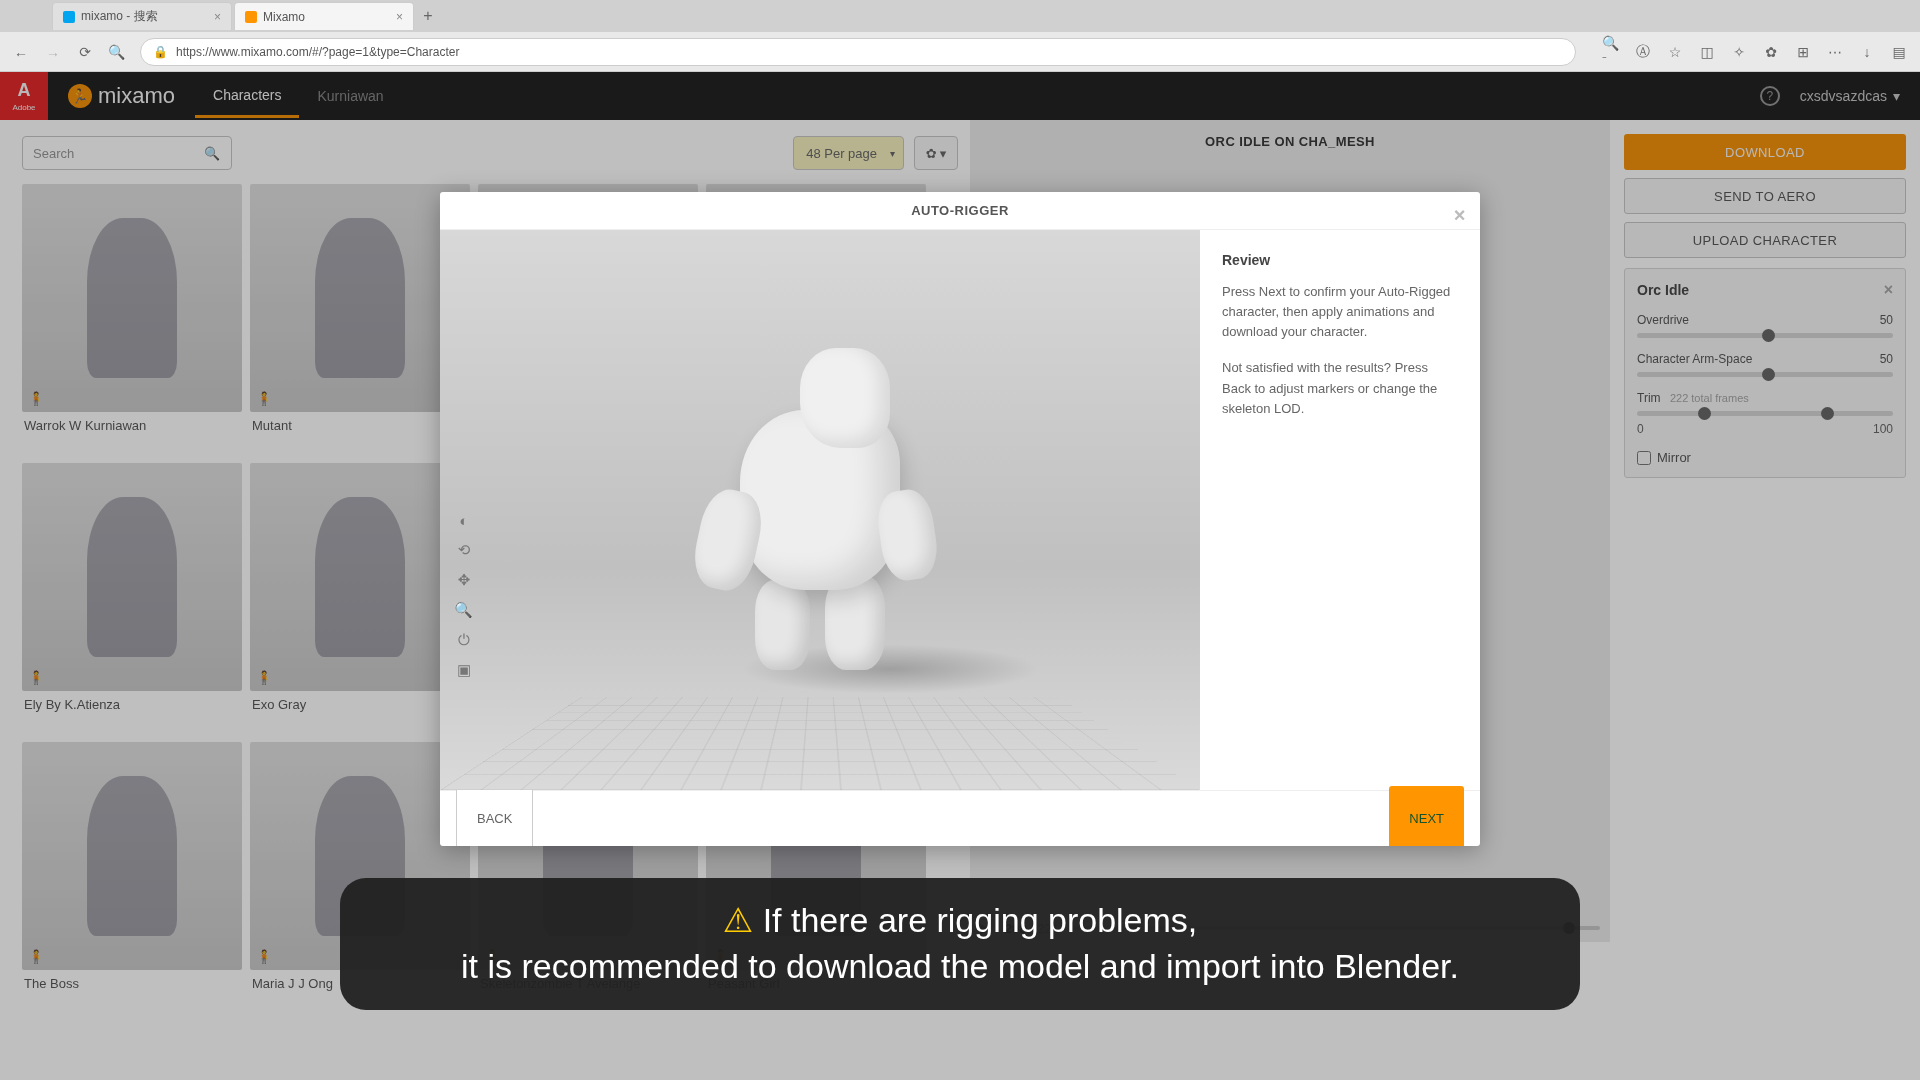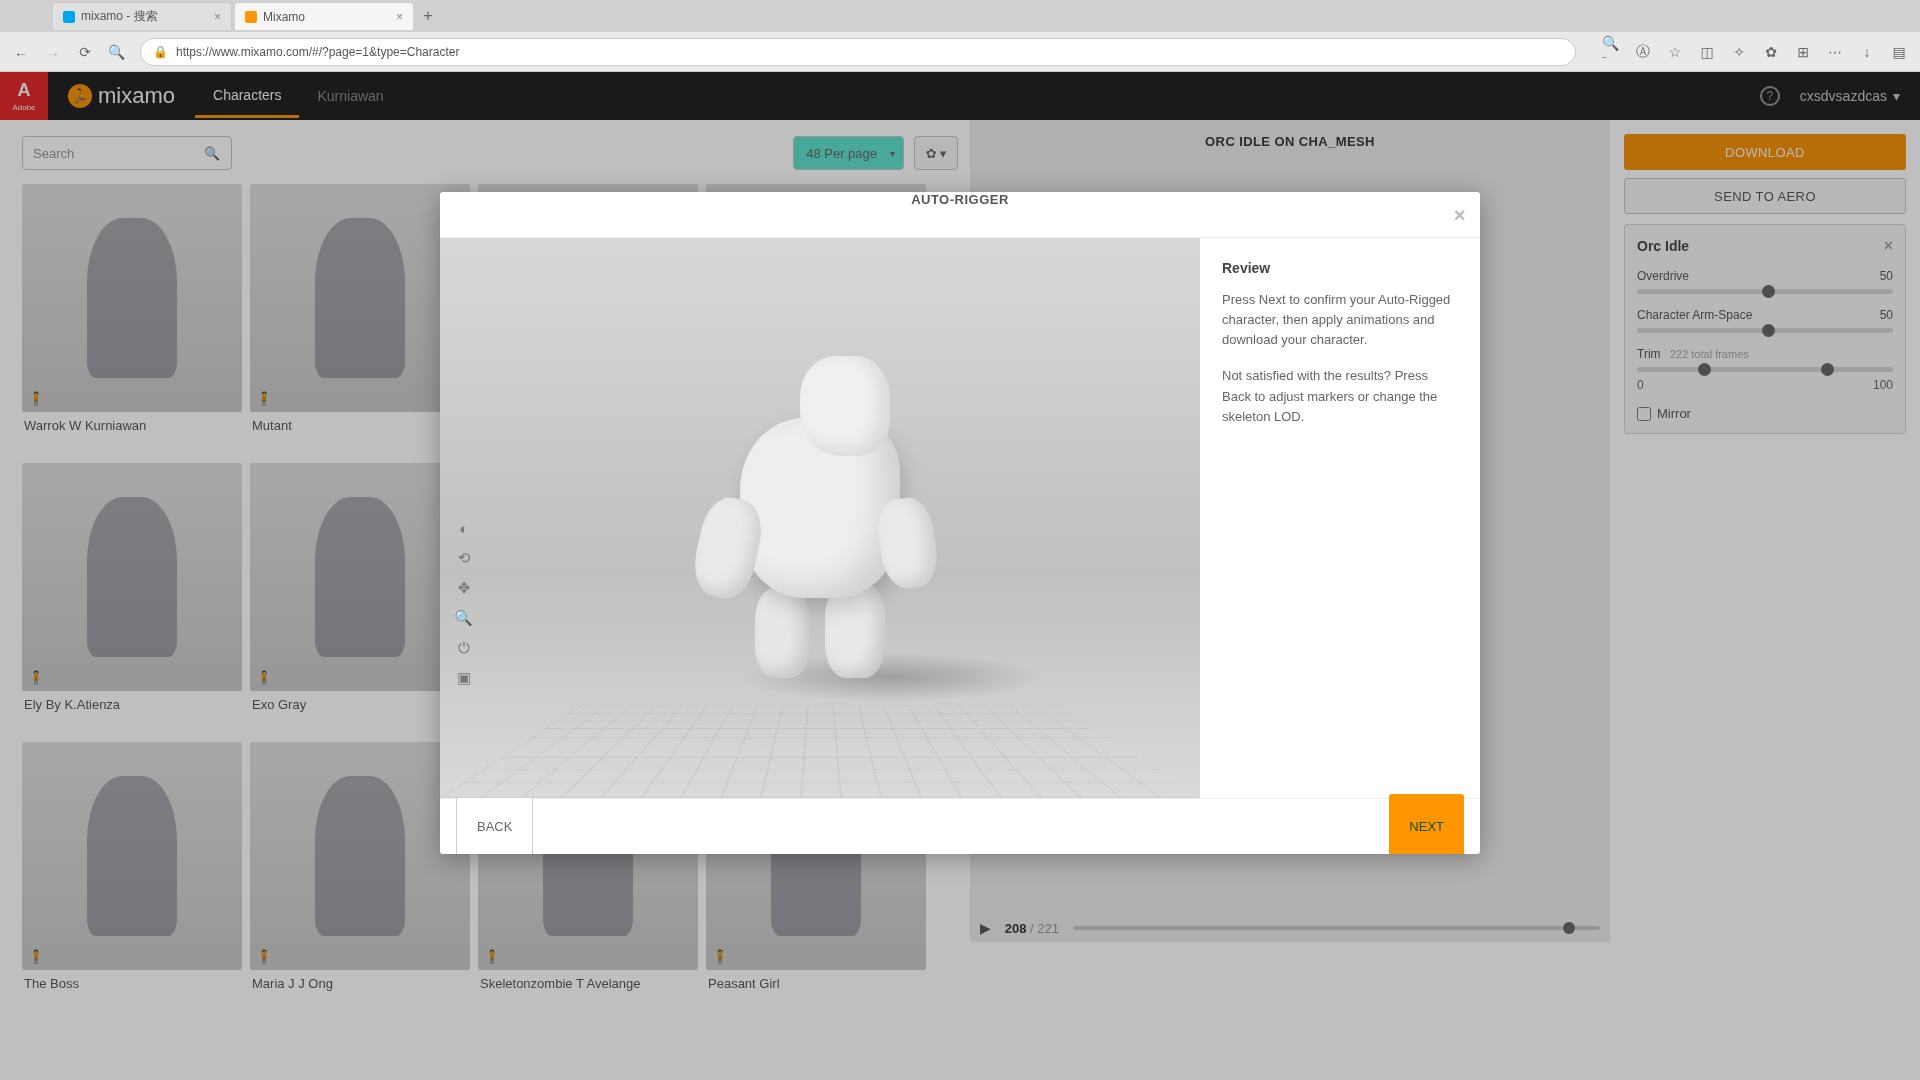--- a/index.html
+++ b/index.html
@@ -34,21 +34,21 @@
 .help-icon { width: 20px; height: 20px; border: 2px solid #999; border-radius: 50%; display: flex; align-items: center; justify-content: center; color: #999; font-size: 12px; }
 .user-drop { display: flex; align-items: center; gap: 6px; font-size: 14px; color: #ccc; }
 
 
 .main { display: flex; height: 822px; }
 .left-panel { width: 970px; padding: 16px 12px; }
 .toolbar { display: flex; gap: 10px; margin-bottom: 14px; padding-left: 10px; }
 .search-box { width: 210px; height: 34px; border: 1px solid #ccc; border-radius: 4px; display: flex; align-items: center; padding: 0 10px; font-size: 13px; color: #999; }
 .search-box .mag { margin-left: auto; }
 .spacer { flex: 1; }
-.perpage-select { height: 34px; border: 1px solid #ccc; border-radius: 4px; padding: 0 26px 0 12px; font-size: 13px; color: #666; display: flex; align-items: center; position: relative; background: #5eead4; }
+.perpage-select { height: 34px; border: 1px solid #ccc; border-radius: 4px; padding: 0 26px 0 12px; font-size: 13px; color: #666; display: flex; align-items: center; position: relative; background: #fef9c3; }
 .perpage-select::after { content: '▾'; position: absolute; right: 8px; font-size: 10px; }
 .cog-btn { width: 44px; height: 34px; border: 1px solid #ccc; border-radius: 4px; display: flex; align-items: center; justify-content: center; gap: 3px; font-size: 13px; color: #666; background: #fff; }
 
 .grid { display: grid; grid-template-columns: repeat(4, 220px); gap: 18px 8px; padding-left: 10px; }
 .card { width: 220px; }
 .thumb { width: 220px; height: 228px; background: linear-gradient(#e8e8e8, #d0d0d0); border-radius: 2px; position: relative; display: flex; align-items: center; justify-content: center; }
 .thumb-figure { width: 90px; height: 160px; background: rgba(80,80,100,0.4); border-radius: 40% 40% 10% 10%; }
 .card-icon { position: absolute; bottom: 6px; left: 6px; color: #999; font-size: 13px; }
 .card-label { font-size: 13px; color: #555; padding: 6px 2px 12px; }
 
@@ -75,21 +75,21 @@
 .slider-sub { color: #aaa; font-size: 11px; margin-left: 6px; }
 .slider-track { height: 5px; background: #ddd; border-radius: 3px; position: relative; }
 .slider-thumb { position: absolute; width: 13px; height: 13px; background: #666; border-radius: 50%; top: -4px; }
 .trim-labels { display: flex; justify-content: space-between; font-size: 12px; color: #666; margin-top: 6px; }
 .mirror { display: flex; align-items: center; gap: 6px; font-size: 13px; color: #555; margin-top: 10px; }
 .mirror input { width: 14px; height: 14px; }
 
 
 .overlay { position: absolute; inset: 0; background: rgba(30,30,30,0.25); display: flex; align-items: flex-start; justify-content: center; padding-top: 120px; }
 .modal { width: 1040px; background: #fff; border-radius: 3px; box-shadow: 0 4px 24px rgba(0,0,0,0.3); overflow: hidden; position: relative; }
-.modal-header { height: 46px; display: flex; align-items: flex-start; justify-content: center; border-bottom: 1px solid #eee; font-size: 13px; font-weight: 600; color: #555; letter-spacing: 0.5px; position: relative; }
+.modal-header { height: 38px; display: flex; align-items: center; justify-content: center; border-bottom: 1px solid #eee; font-size: 13px; font-weight: 600; color: #555; letter-spacing: 0.5px; position: relative; }
 .modal-close { position: absolute; right: 14px; top: 12px; color: #bbb; font-size: 20px; cursor: pointer; }
 .modal-body { display: flex; height: 560px; }
 .viewport { width: 760px; background: linear-gradient(#d8d8d8, #c0c0c0 60%, #dadada); position: relative; display: flex; align-items: center; justify-content: center; }
 .floor-grid { position: absolute; bottom: 0; left: 0; right: 0; height: 50%; background: repeating-linear-gradient(90deg, rgba(0,0,0,0.05) 0 2px, transparent 2px 40px), repeating-linear-gradient(0deg, rgba(0,0,0,0.05) 0 2px, transparent 2px 30px); transform: perspective(400px) rotateX(58deg); transform-origin: bottom; }
 .mesh { position: relative; width: 280px; height: 340px; }
 .mesh-body { position: absolute; width: 160px; height: 180px; background: #eee; border-radius: 40% 30% 40% 40%; left: 60px; top: 70px; box-shadow: inset -20px -10px 30px rgba(0,0,0,0.12), 4px 10px 20px rgba(0,0,0,0.15); }
 .mesh-head { position: absolute; width: 90px; height: 100px; background: #f0f0f0; border-radius: 40% 40% 35% 45%; left: 120px; top: 8px; box-shadow: inset -10px -6px 18px rgba(0,0,0,0.1); }
 .mesh-arm-l { position: absolute; width: 60px; height: 100px; background: #eaeaea; border-radius: 40%; left: 18px; top: 150px; transform: rotate(12deg); box-shadow: inset -8px -6px 16px rgba(0,0,0,0.12); }
 .mesh-arm-r { position: absolute; width: 55px; height: 90px; background: #eaeaea; border-radius: 40%; right: 25px; top: 150px; transform: rotate(-8deg); box-shadow: inset -8px -6px 16px rgba(0,0,0,0.12); }
 .mesh-leg-l { position: absolute; width: 55px; height: 90px; background: #e6e6e6; border-radius: 35%; left: 75px; bottom: 10px; box-shadow: inset -8px -6px 16px rgba(0,0,0,0.14); }
@@ -282,20 +282,21 @@
           </div>
     </div>
 
     <div class="center-panel">
       <div class="center-title">ORC IDLE ON CHA_MESH</div>
     </div>
 
     <div class="right-panel">
       <div class="btn primary">DOWNLOAD</div>
       <div class="btn secondary">SEND TO AERO</div>
+      <div class="btn secondary">UPLOAD CHARACTER</div>
       <div class="anim-panel">
         <div class="anim-title">
           <span>Orc Idle</span>
           <span class="x">×</span>
         </div>
         <div class="slider-row">
           <div class="slider-head">
             <span>Overdrive</span>
             <span>50</span>
           </div>
@@ -380,13 +381,18 @@
           <p>Not satisfied with the results? Press Back to adjust markers or change the skeleton LOD.</p>
         </div>
       </div>
       <div class="modal-footer">
         <div class="fbtn back">BACK</div>
         <div class="fbtn next">NEXT</div>
       </div>
     </div>
   </div>
 
+  <div class="caption">
+    <span class="warn">⚠</span>
+    <span>If there are rigging problems,</span><br>
+    <span>it is recommended to download the model and import into Blender.</span>
+  </div>
 </div>
 
 </body></html>

